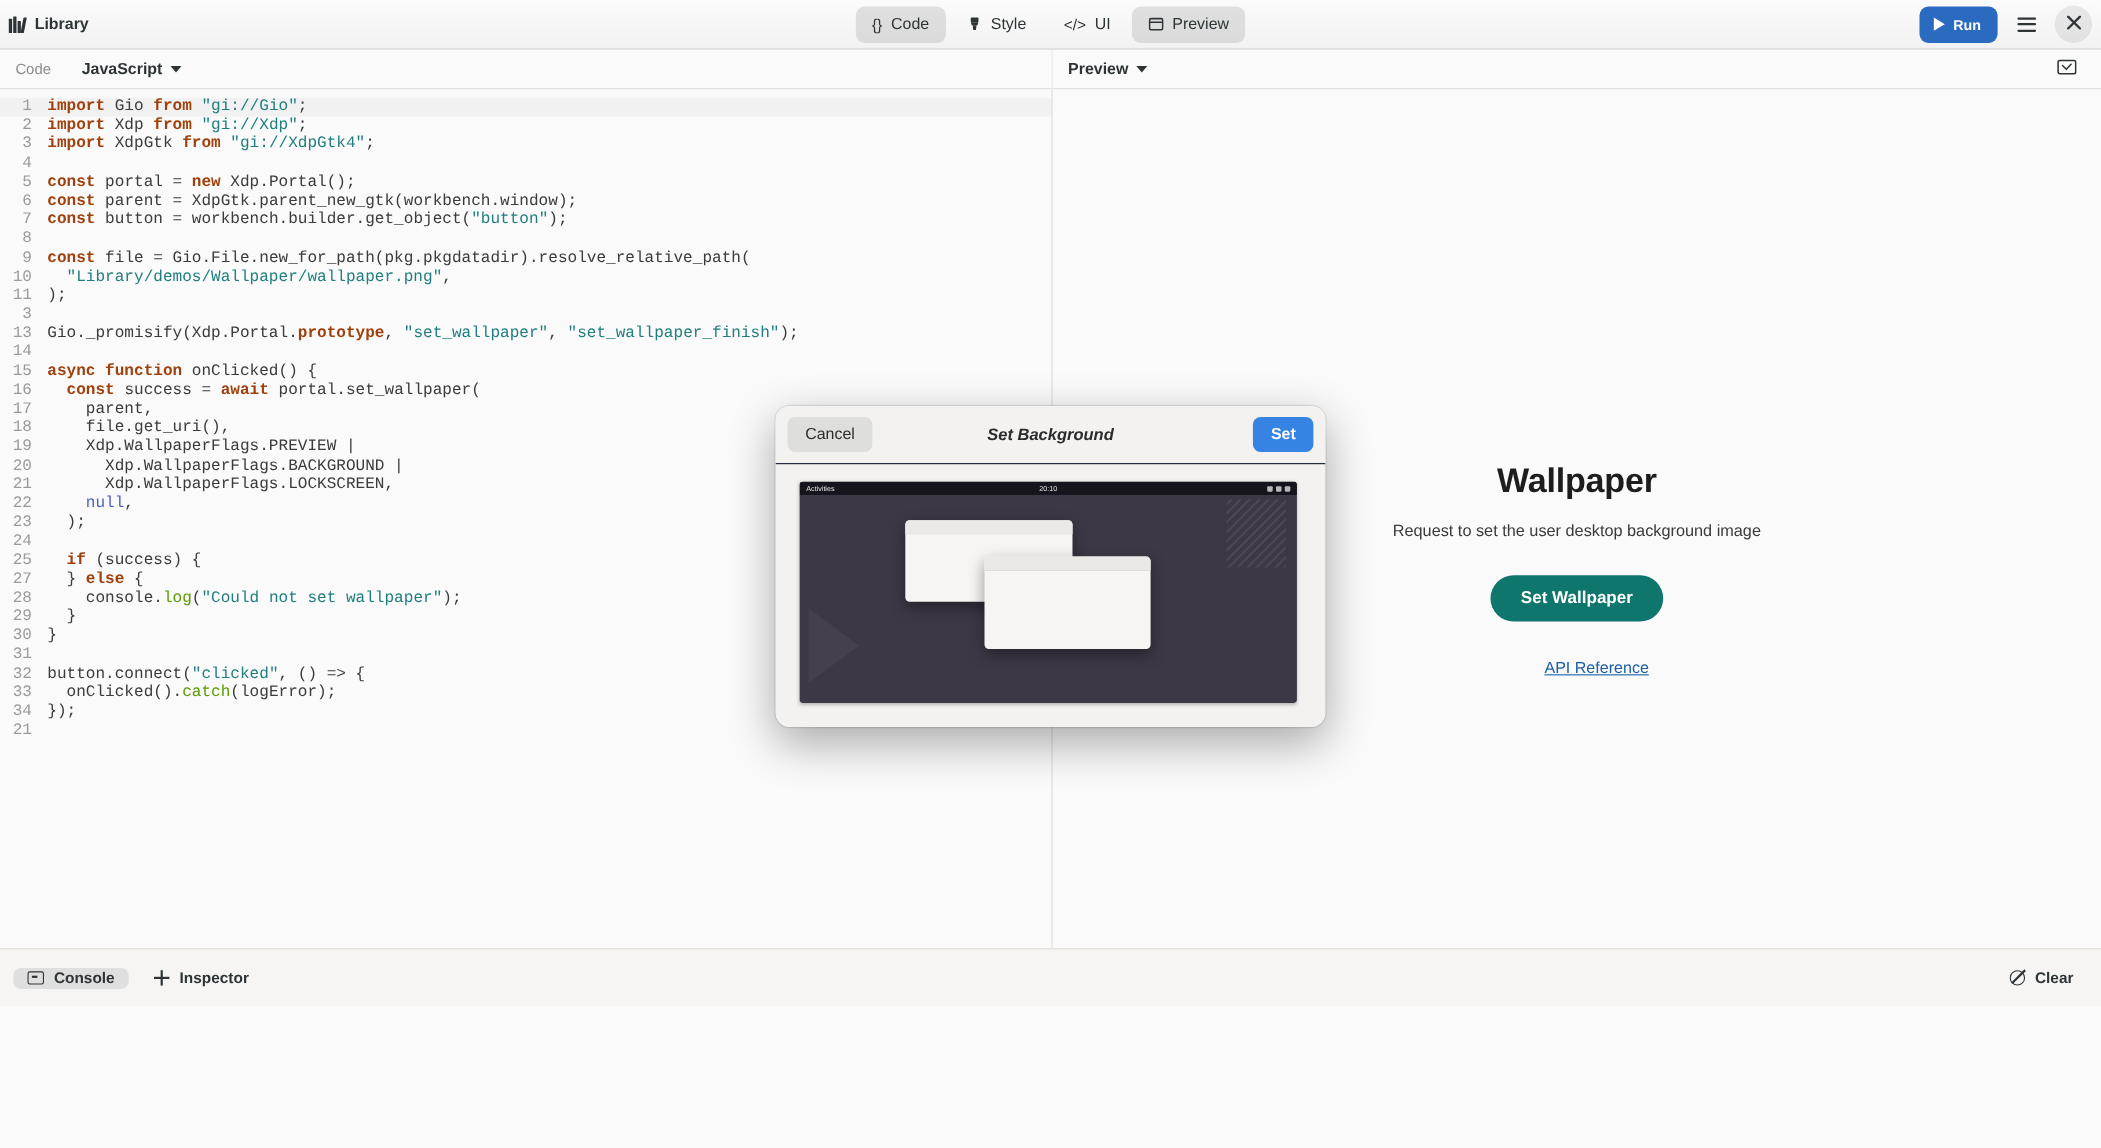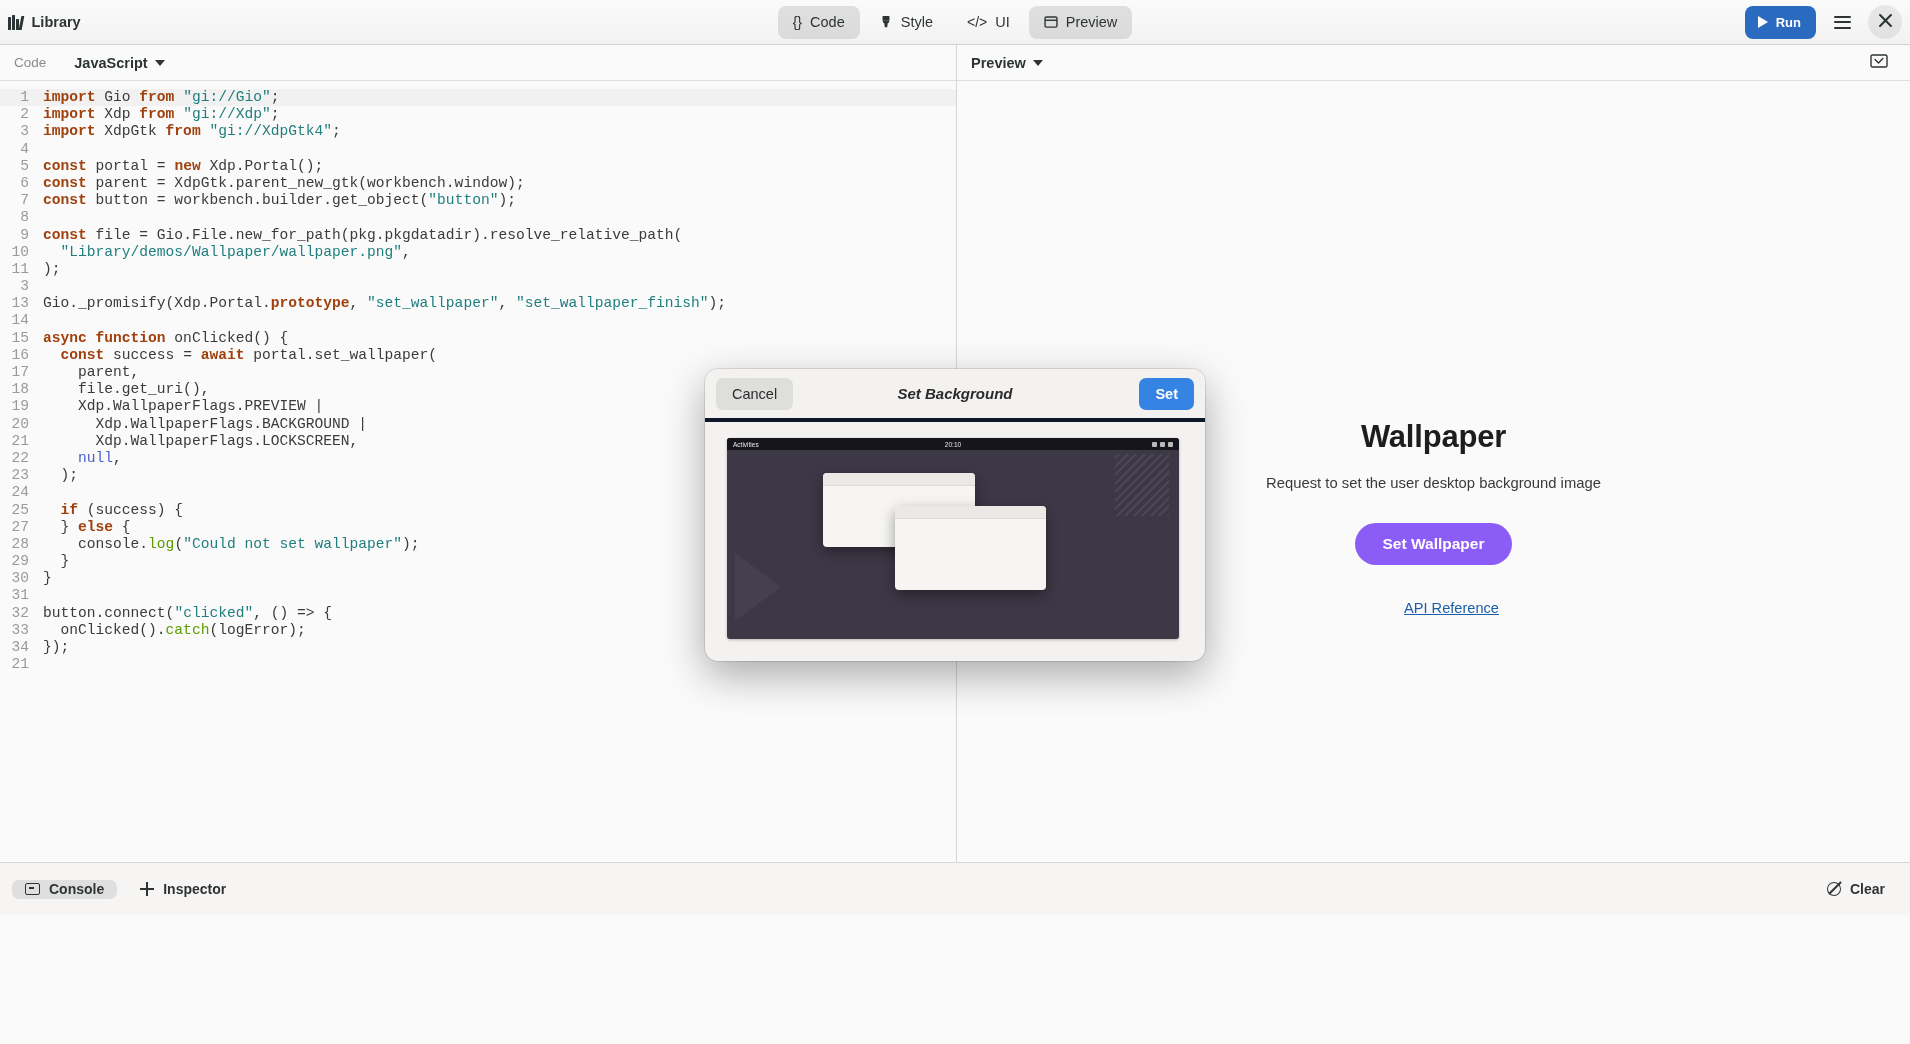--- a/index.html
+++ b/index.html
@@ -115,21 +115,21 @@
   .fn  { color: #5a9c00; }
   .cst { color: #4a5fc9; }
   .pln { color: #3b3b3b; }
 
   
   .preview-body { flex: 1; display: flex; flex-direction: column; align-items: center; padding-top: 338px; }
   .wp-title { font-size: 31px; font-weight: bold; color: #1d1d1d; letter-spacing: -0.2px;}
   .wp-sub { font-size: 14.8px; color: #3a3a3a; margin-top: 20px; }
   .wp-btn {
     margin-top: 32px;
-    background: #8b5cf6; color: #fff;
+    background: #0f766e; color: #fff;
     border: none; border-radius: 999px;
     padding: 0 28px; height: 42px;
     font-size: 15.5px; font-weight: 600; cursor: pointer;
     font-family: "Liberation Sans", sans-serif;
   }
   .wp-link {
     margin-top: 35px; font-size: 14.6px;
     color: #1c5fa8; text-decoration: underline; cursor: pointer; margin-left: 36px;
   }
 
@@ -168,21 +168,21 @@
     margin-top: 369px;
     width: 500px;
     background: #f3f2f1;
     border-radius: 13px;
     box-shadow: 0 14px 42px rgba(0,0,0,0.33), 0 0 0 1px rgba(0,0,0,0.10);
     overflow: hidden;
   }
   .dlg-head {
     height: 53px; display: flex; align-items: center; padding: 0 11px;
     background: #f3f2f1; position: relative;
-    border-bottom: 4px solid #0f172a;
+    border-bottom: 1px solid #0f172a;
   }
   .dlg-title {
     position: absolute; left: 0; right: 0; text-align: center;
     font-size: 15px; font-weight: 600; color: #2b2b2b; pointer-events:none;font-style:italic;
   }
   .dlg-btn {
     height: 32px; padding: 0 16px; border: none; border-radius: 7px;
     font-size: 14.5px; cursor: pointer; z-index: 2;
     font-family: "Liberation Sans", sans-serif;
   }

